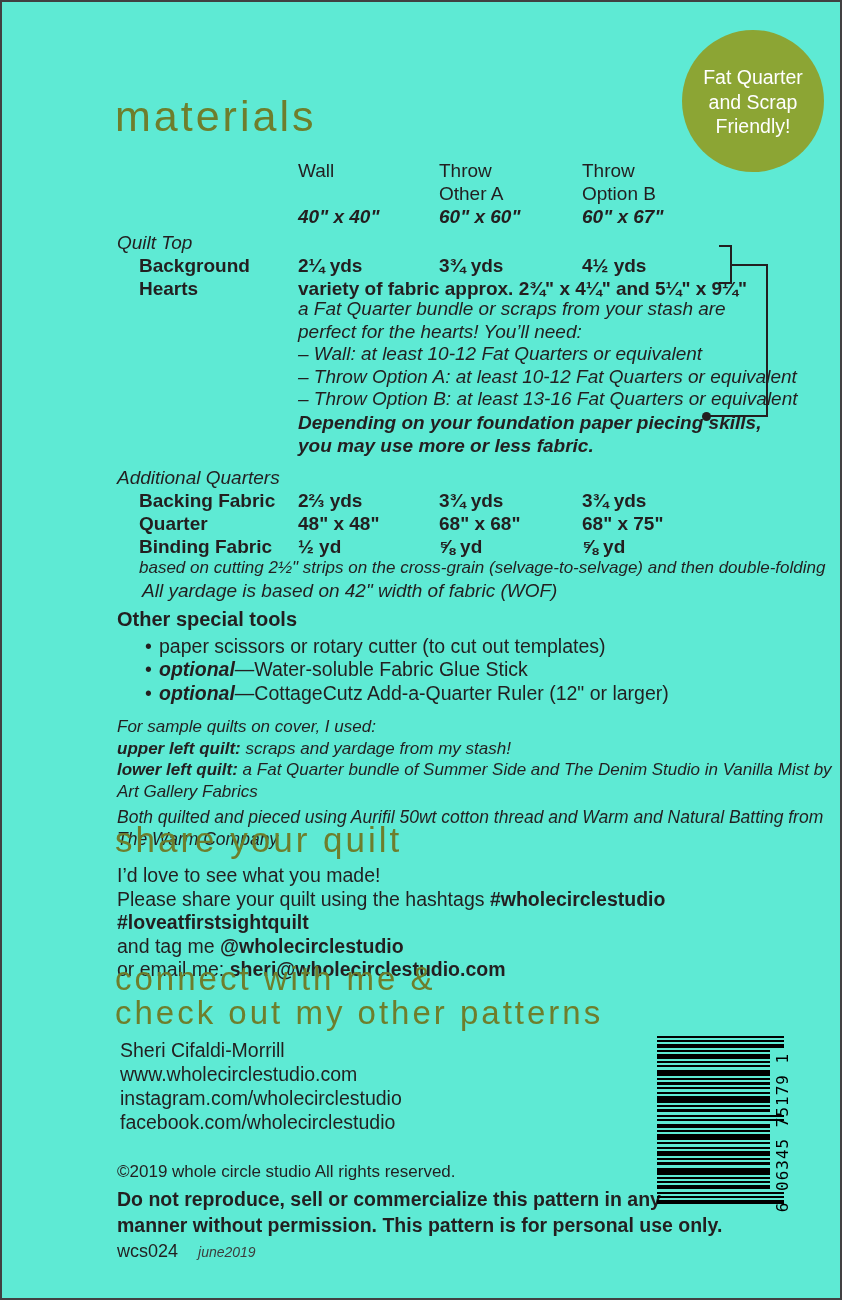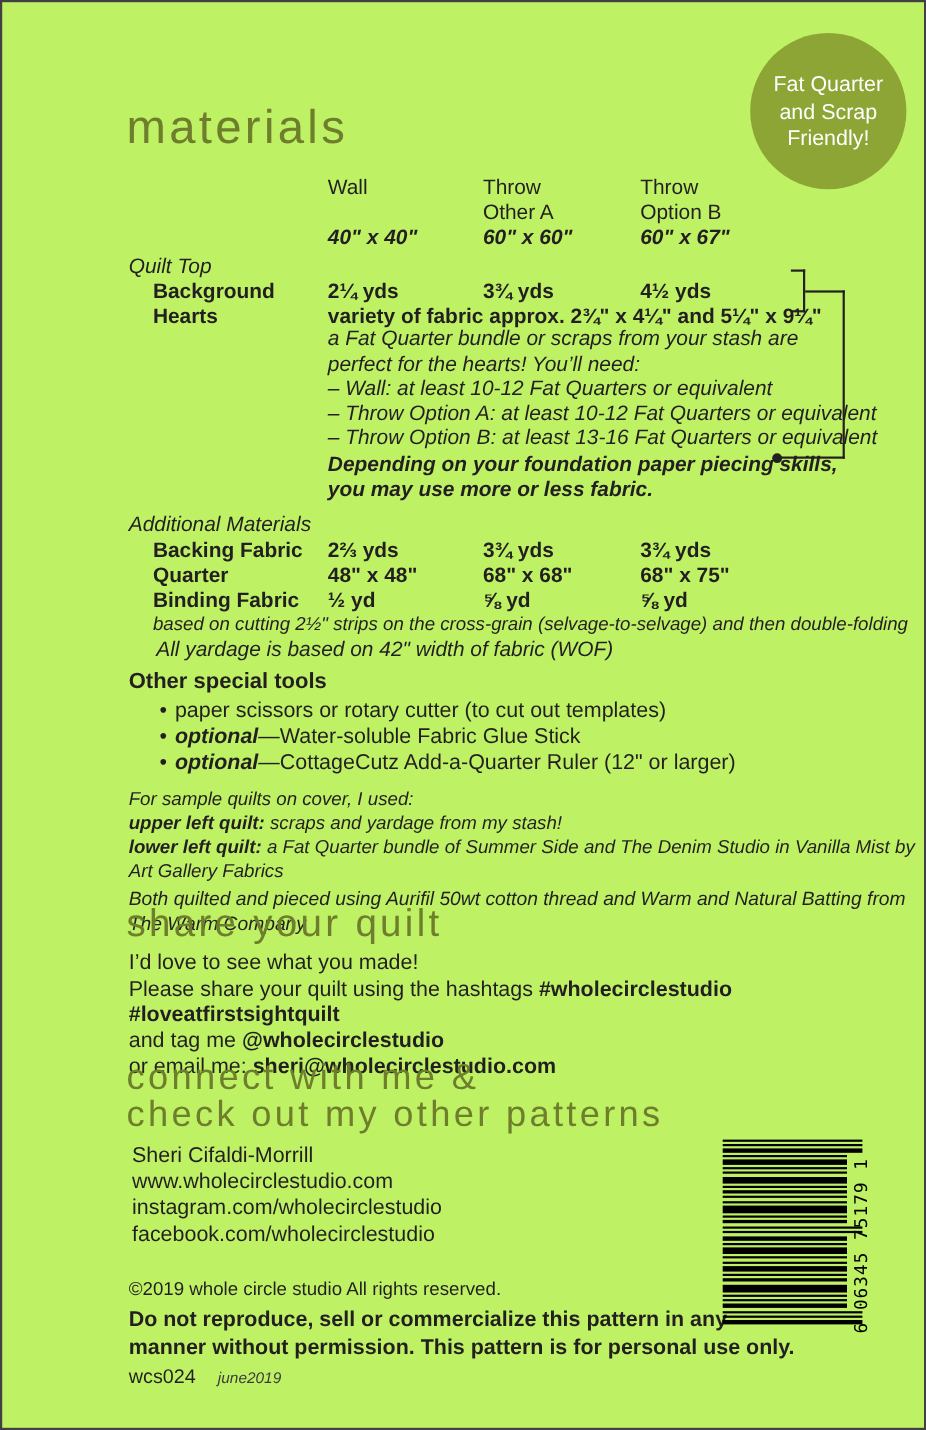--- a/index.html
+++ b/index.html
@@ -4,21 +4,21 @@
 <style>
   * { margin:0; padding:0; box-sizing:border-box; }
   html,body { background:#fff; }
   body {
     width:842px; height:1300px;
     font-family:"Liberation Sans","DejaVu Sans",sans-serif;
     color:#231f20;
   }
   .page {
     position:relative; width:842px; height:1300px;
-    background:#bef264; border:2px solid #414042; overflow:hidden;
+    background:#5eead4; border:2px solid #414042; overflow:hidden;
   }
   .abs { position:absolute; }
   .i { font-style:italic; }
   .b { font-weight:bold; }
   .bi { font-weight:bold; font-style:italic; }
 
   .green-head {
     color:#6e7e2c; font-weight:400; letter-spacing:3px;
     font-family:"Liberation Sans","DejaVu Sans",sans-serif;
   }
@@ -150,21 +150,21 @@
   <div id="depending" class="abs bi">
     <div>Depending on your foundation paper piecing skills,</div>
     <div>you may use more or less fabric.</div>
   </div>
 
   <div class="abs bracket"></div>
   <div class="abs connector-a"></div>
   <div class="abs connector-b"></div>
   <div class="abs callout-dot"></div>
 
-  <div id="additional-label" class="abs i">Additional Materials</div>
+  <div id="additional-label" class="abs i">Additional Quarters</div>
   <div id="atable" class="abs">
     <div class="lbl">Backing Fabric</div>
     <div>2⅔ yds</div>
     <div>3¾ yds</div>
     <div>3¾ yds</div>
 
     <div class="lbl">Quarter</div>
     <div>48" x 48"</div>
     <div>68" x 68"</div>
     <div>68" x 75"</div>

